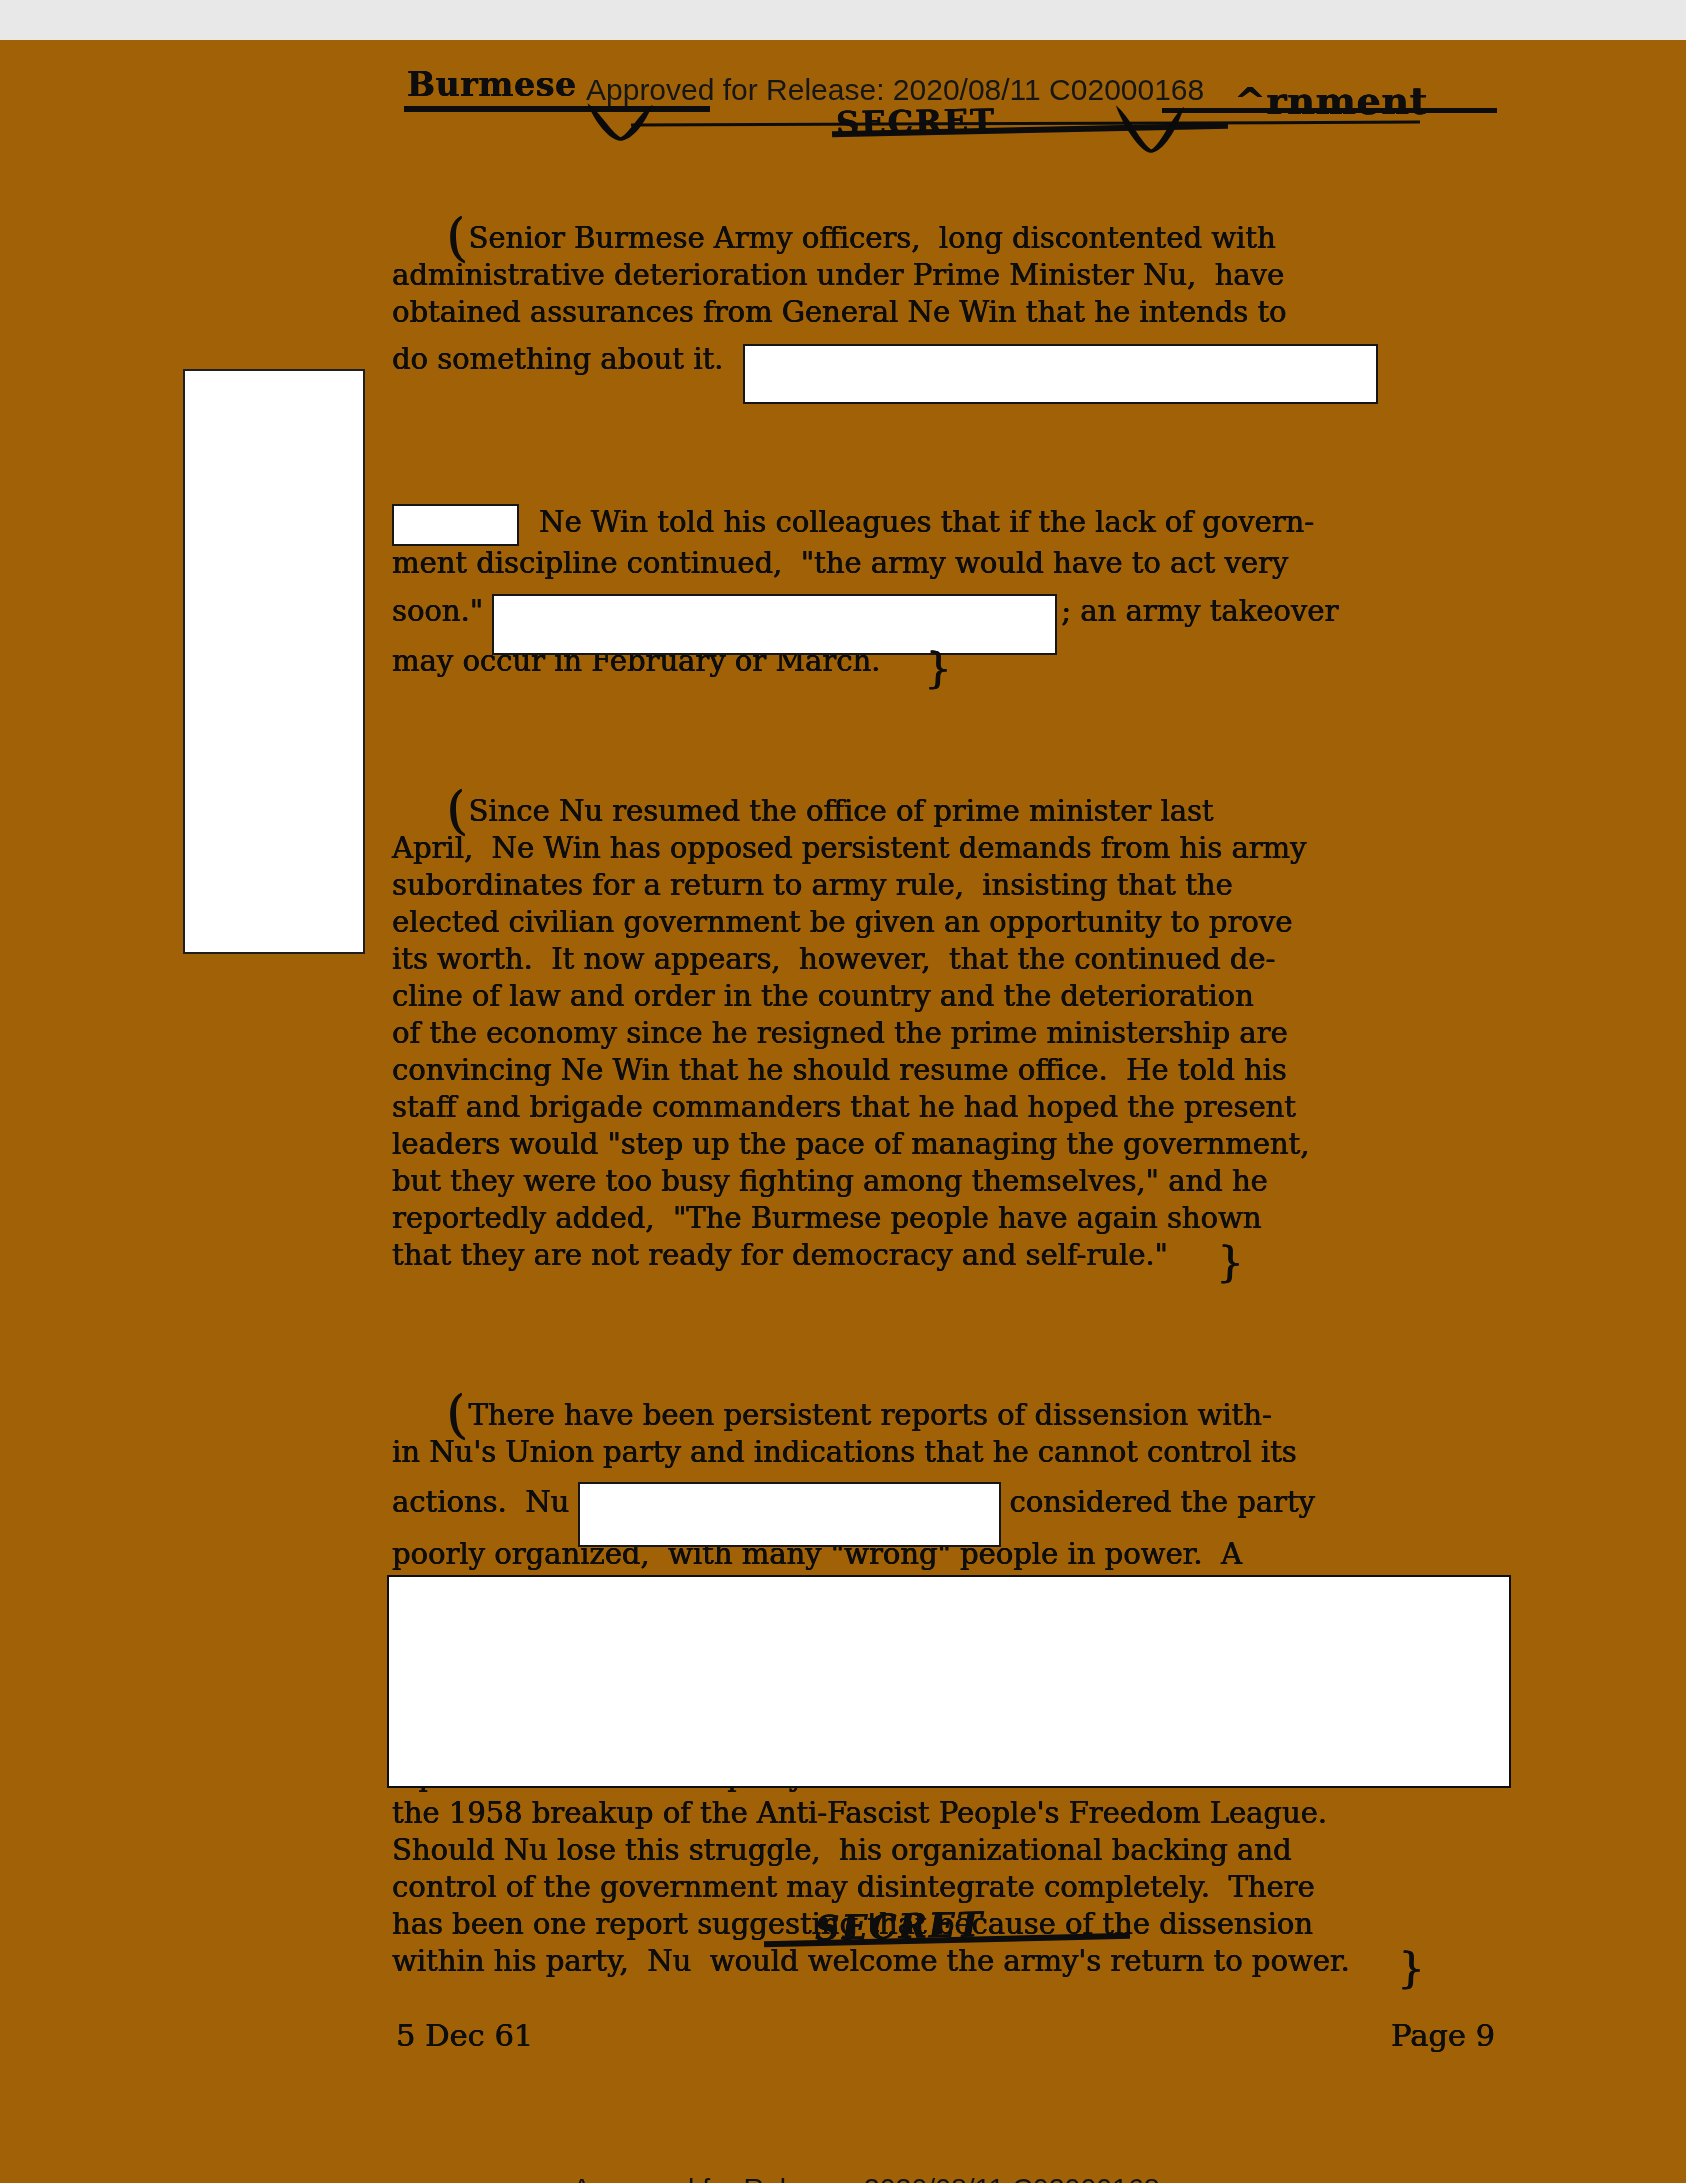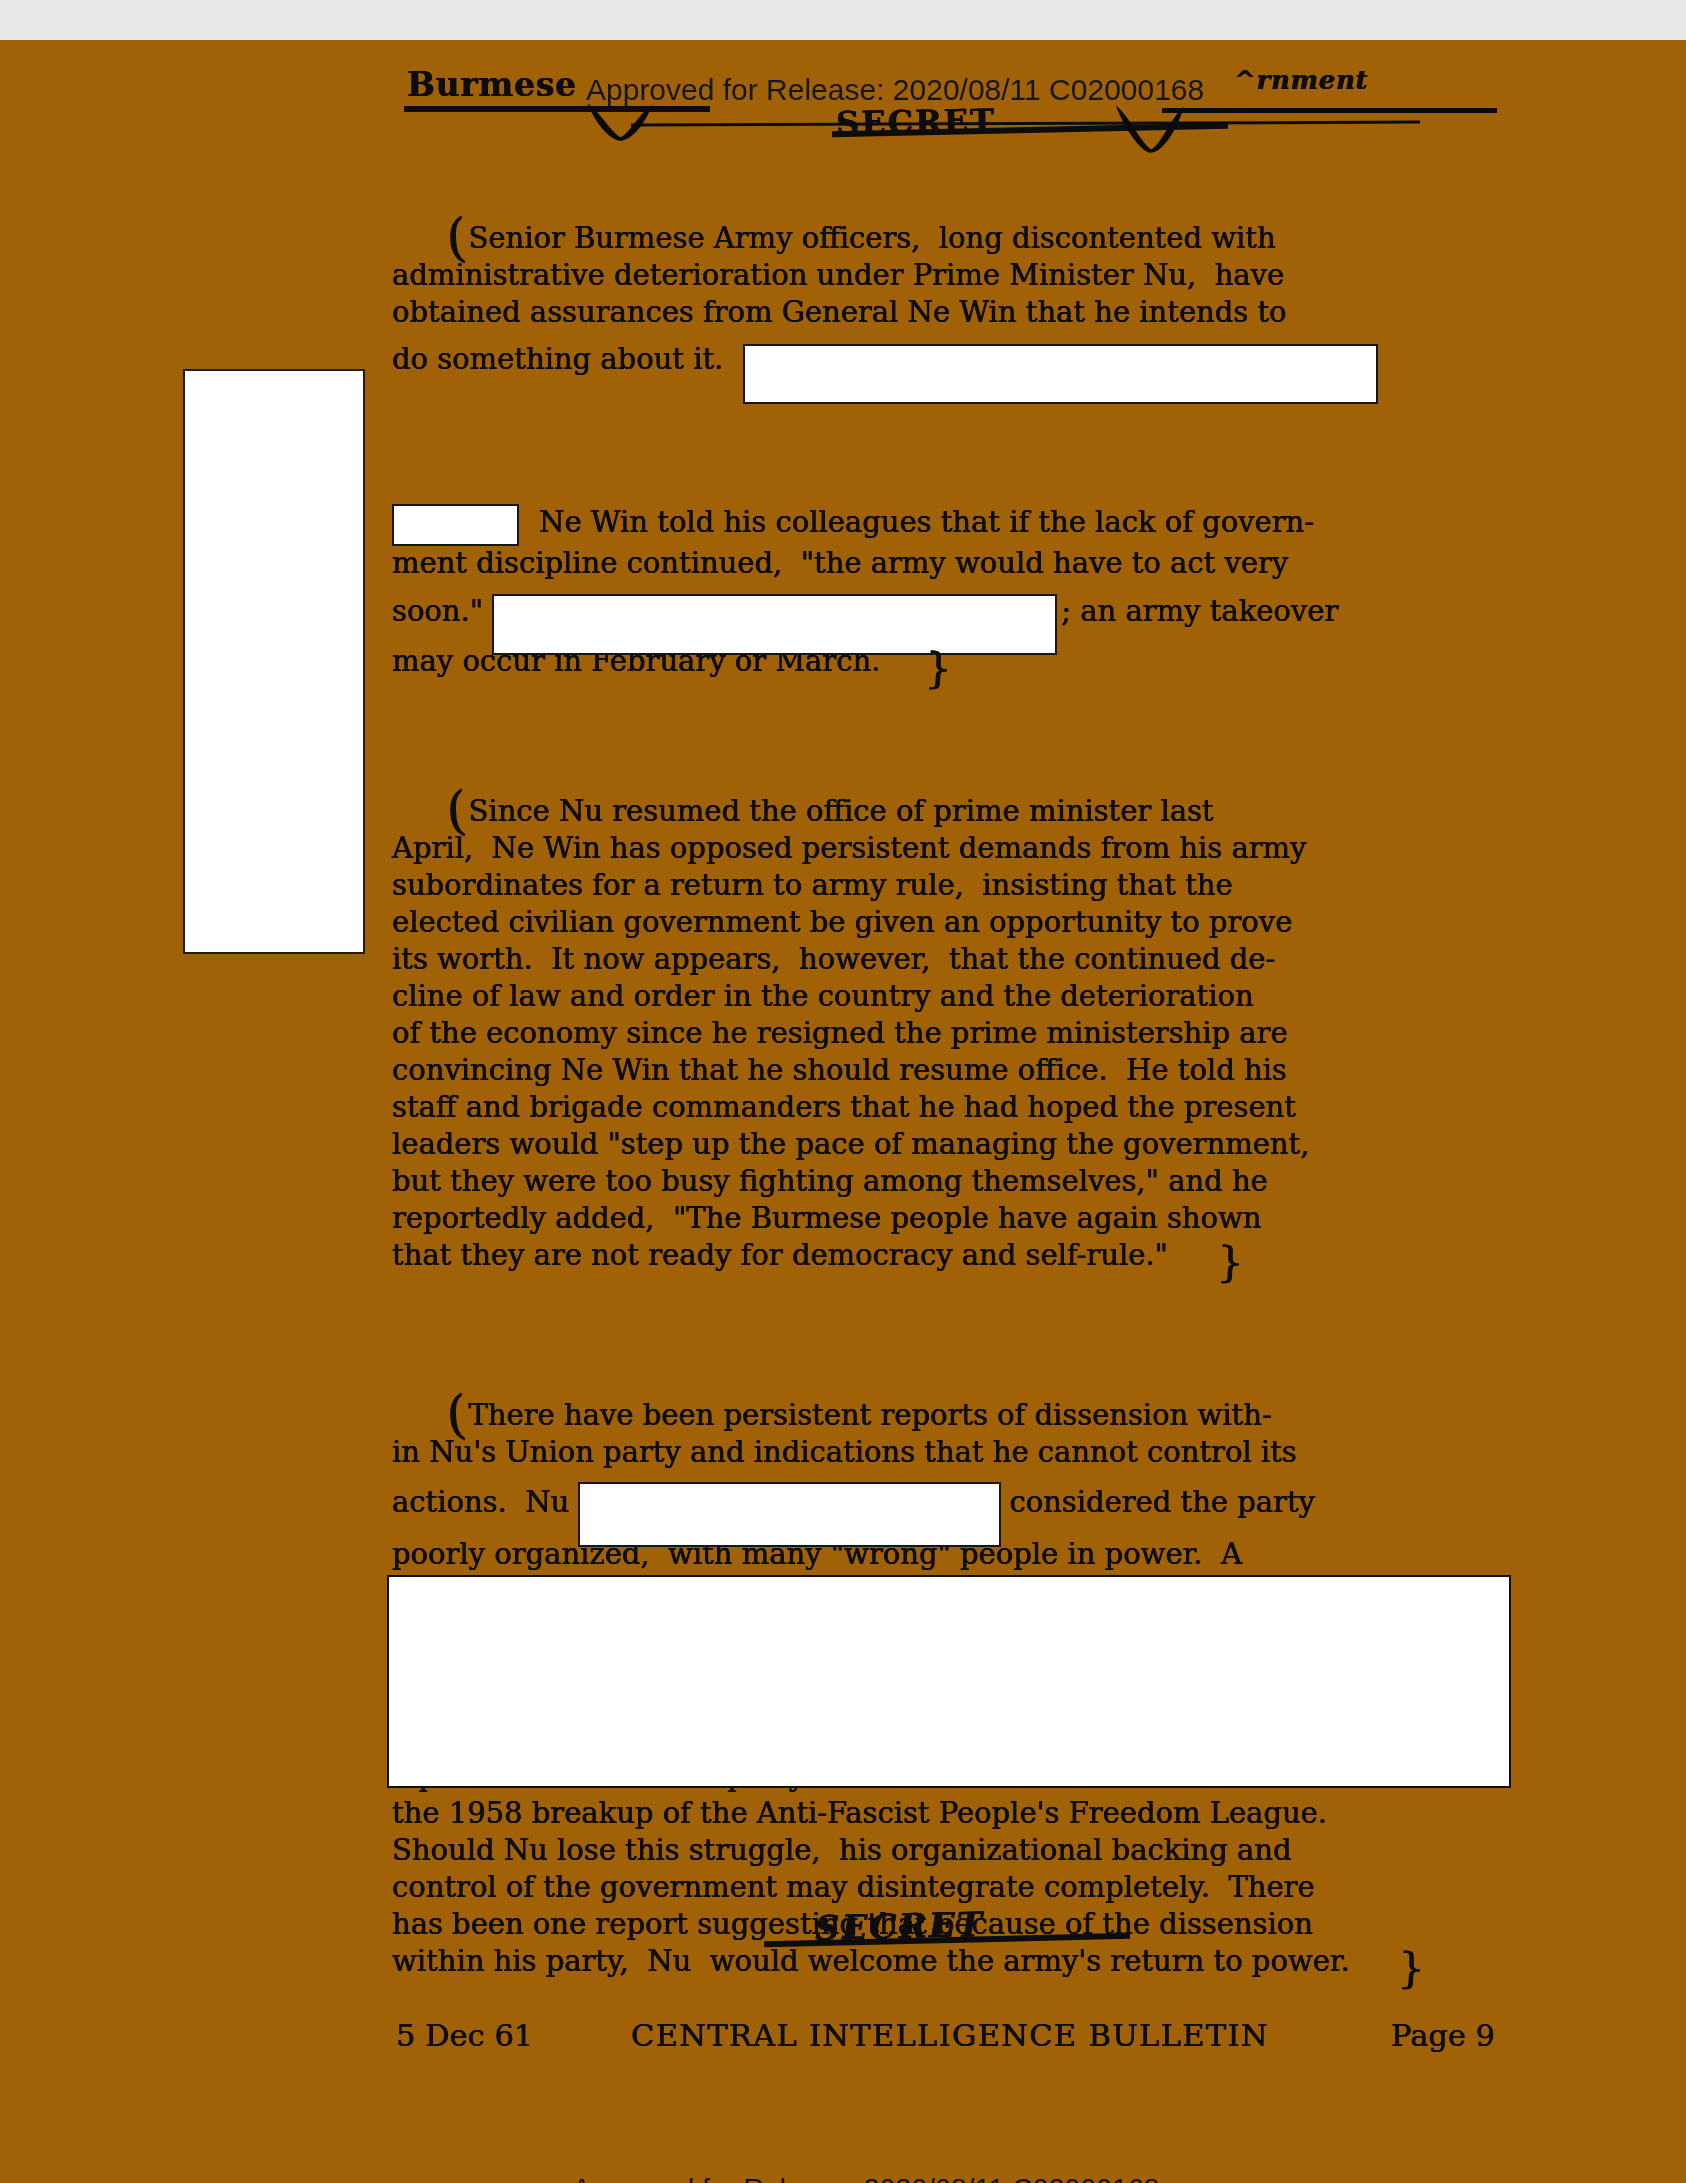--- a/index.html
+++ b/index.html
@@ -19,22 +19,22 @@
     position:absolute;left:407px;top:25px;
     font-size:33px;font-weight:bold;letter-spacing:0.7px;
   }
   .hline{position:absolute;background:#0c0c0c;}
   .stamp-top{
     position:absolute;left:586px;top:33px;
     font-family:"Liberation Sans", sans-serif;
     font-size:30px;color:#161616;white-space:nowrap;
   }
   .title-right{
-    position:absolute;left:1234px;top:25px;
-    font-size:26px;font-weight:bold;letter-spacing:0.7px;white-space:nowrap;font-style:italic;
+    position:absolute;left:1234px;top:38px;
+    font-size:38px;font-weight:bold;letter-spacing:0.7px;white-space:nowrap;
   }
   .secret-top{
     position:absolute;left:836px;top:61px;width:398px;
     font-size:32px;font-weight:bold;letter-spacing:2px;
     transform:rotate(-1deg);
   }
   .checkmark{position:absolute;}
 
   
   .column{
@@ -116,19 +116,18 @@
     <div class="para" style="margin-bottom:48px;"><span class="mark-open">(</span><span>Since Nu resumed the office of prime minister last</span><br><span>April,  Ne Win has opposed persistent demands from his army</span><br><span>subordinates for a return to army rule,  insisting that the</span><br><span>elected civilian government be given an opportunity to prove</span><br><span>its worth.  It now appears,  however,  that the continued de-</span><br><span>cline of law and order in the country and the deterioration</span><br><span>of the economy since he resigned the prime ministership are</span><br><span>convincing Ne Win that he should resume office.  He told his</span><br><span>staff and brigade commanders that he had hoped the present</span><br><span>leaders would "step up the pace of managing the government,</span><br><span>but they were too busy fighting among themselves," and he</span><br><span>reportedly added,  "The Burmese people have again shown</span><br><span>that they are not ready for democracy and self-rule."</span><span class="mark-close">}</span></div>
     <div class="para"><span class="mark-open">(</span><span>There have been persistent reports of dissension with-</span><br><span>in Nu's Union party and indications that he cannot control its</span><br><span>actions.  Nu </span><span class="redaction" style="width: 419px; height: 61px; top: 10.6px; margin-right: 8px;"></span><span>considered the party</span><br><span>poorly organized,  with many "wrong" people in power.  A</span><br><span>national party conference is scheduled for February,  at which</span><br><span>time a showdown for party control is possible.  Nu intends to</span><br><span>step down from the party presidency,  but will remain the dom-</span><br><span>inant political figure in Burma. However,  he is backing the  mi-</span><br><span>nority faction against Union party Secretary General Kyaw Dun,</span><br><span>a political hack whose party role was the immediate cause of</span><br><span>the 1958 breakup of the Anti-Fascist People's Freedom League.</span><br><span>Should Nu lose this struggle,  his organizational backing and</span><br><span>control of the government may disintegrate completely.  There</span><br><span>has been one report suggesting that because of the dissension</span><br><span>within his party,  Nu  would welcome the army's return to power.</span><span class="mark-close">}</span></div>
   </div>
 
   <div class="big-box"></div>
 
   <span class="secret-bottom tw">SECRET</span>
   <div class="hline" style="left:764px;top:1897px;width:366px;height:6px;transform:rotate(-1.3deg);"></div>
 
   <span class="footer-date tw">5 Dec 61</span>
-  <span class="footer-bulletin tw">CENTRAL INTELLIGENCE BULLETIN</span>
   <span class="footer-page tw">Page 9</span>
 
   <span class="stamp-bottom">Approved for Release: 2020/08/11 C02000168</span>
 
 </div>
 
 
 </body></html>

